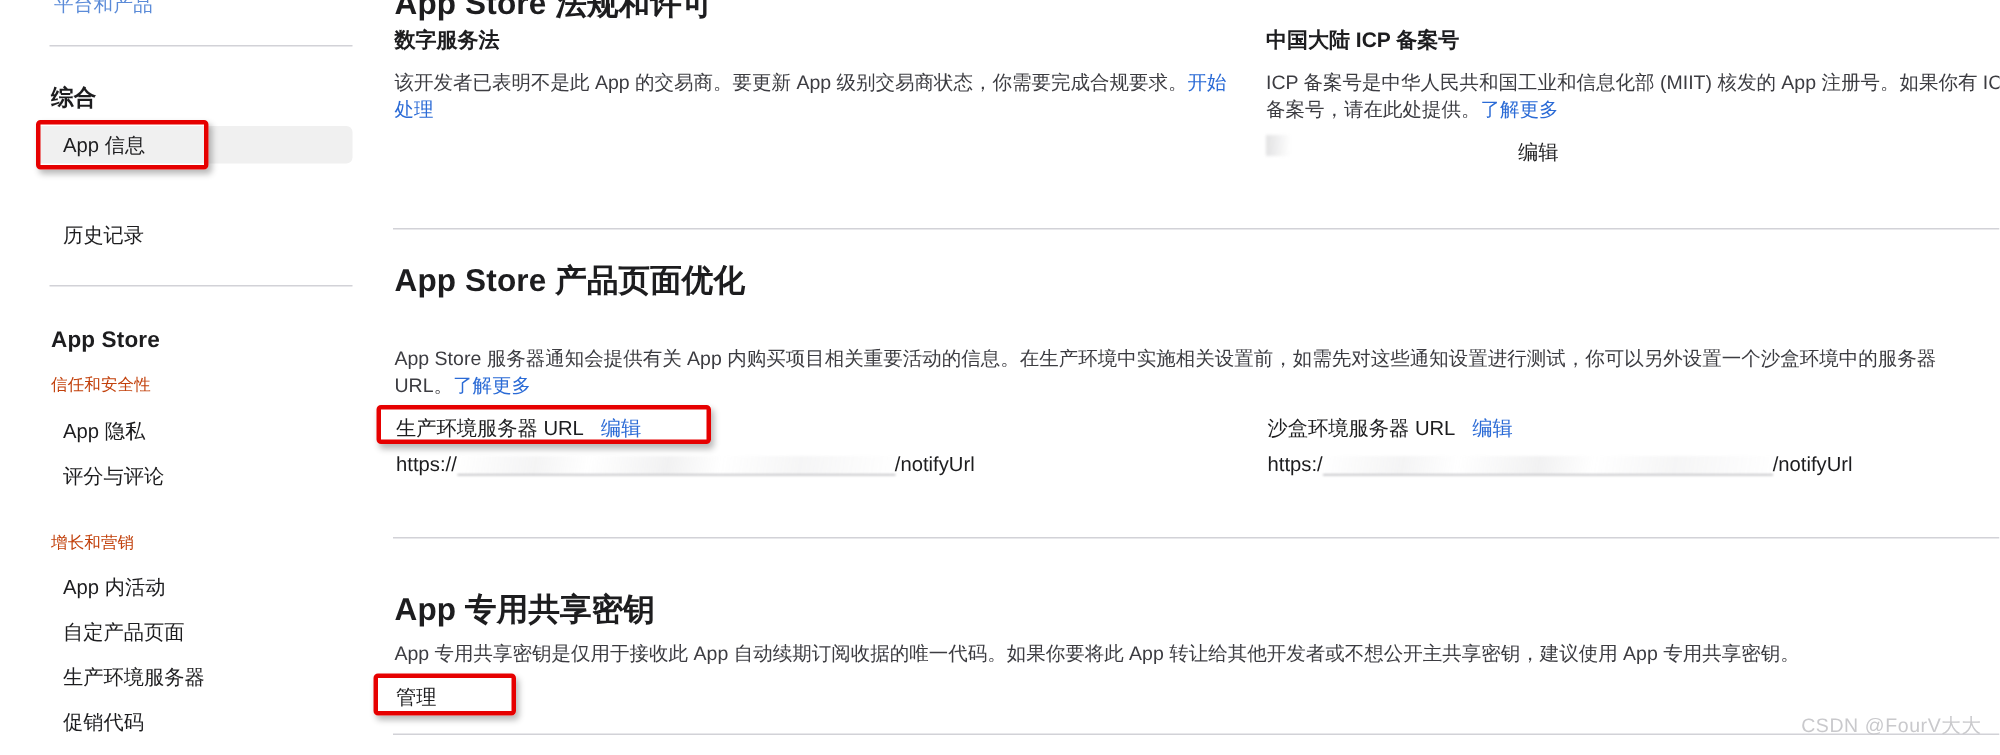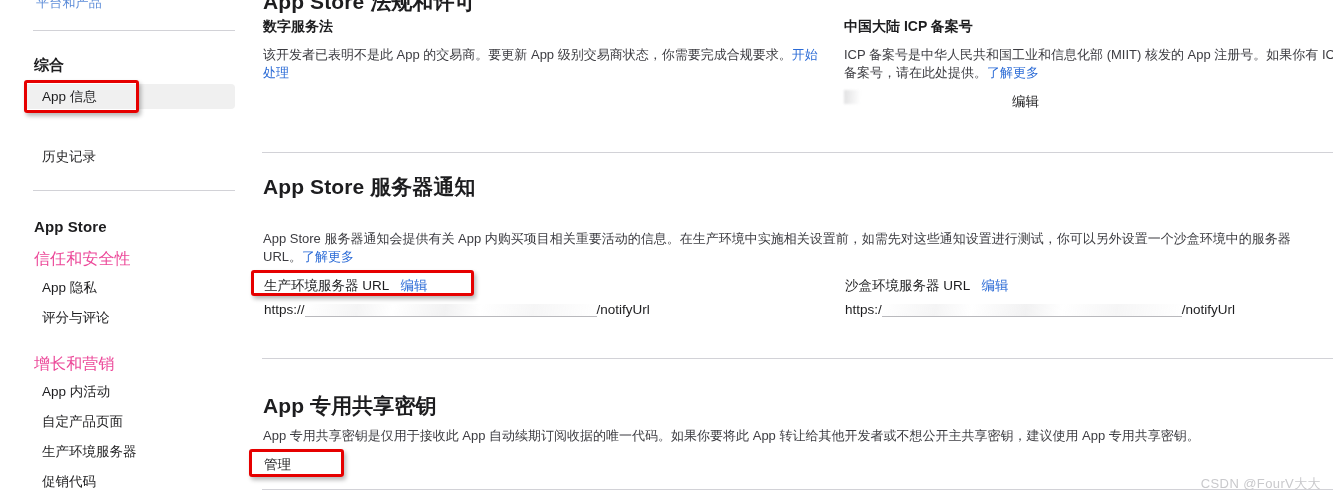--- a/index.html
+++ b/index.html
@@ -49,23 +49,23 @@
     position: absolute;
     left: 34px;
     font-size: 15px;
     font-weight: 700;
     color: #1d1d1f;
     letter-spacing: .1px;
   }
   .side-sub-title {
     position: absolute;
     left: 34px;
-    font-size: 16px;
+    font-size: 11px;
     font-weight: 400;
-    color: #ec4899;
+    color: #c2410c;
     letter-spacing: .1px;
   }
   .side-item {
     position: absolute;
     left: 24px;
     width: 211px;
     height: 25px;
     padding-left: 18px;
     display: flex;
     align-items: center;
@@ -234,21 +234,21 @@
     <div class="body-text" style="left:592px; top:46px; width:500px;">
       <span>ICP 备案号是中华人民共和国工业和信息化部 (MIIT) 核发的 App 注册号。如果你有 ICP 备案号，请在此处提供。</span><span class="lnk">了解更多</span>
     </div>
     <div class="field-value" style="left:592px; top:90px;">
       <span class="redact-faint"></span>
     </div>
     <div class="field-value lnk" style="left:760px; top:93px;">编辑</div>
 
     <div class="hr" style="left:10px; top:152px; width:1071px;"></div>
 
-    <div class="sec-h1" style="left:11px; top:173px;">App Store 服务器通知</div>
+    <div class="sec-h1" style="left:11px; top:173px;">App Store 产品页面优化</div>
     <div class="body-text" style="left:11px; top:230px; width:1070px;">
       <span>App Store 服务器通知会提供有关 App 内购买项目相关重要活动的信息。在生产环境中实施相关设置前，如需先对这些通知设置进行测试，你可以另外设置一个沙盒环境中的服务器 URL。</span><span class="lnk">了解更多</span>
     </div>
 
     <div class="field-label" style="left:12px; top:277px;">
       <span>生产环境服务器 URL</span>
       <span class="lnk" style="margin-left:8px;">编辑</span>
     </div>
     <div class="field-value" style="left:12px; top:302px;">
       <span>https://</span><span class="redact" style="width:292px;"></span><span>/notifyUrl</span>

